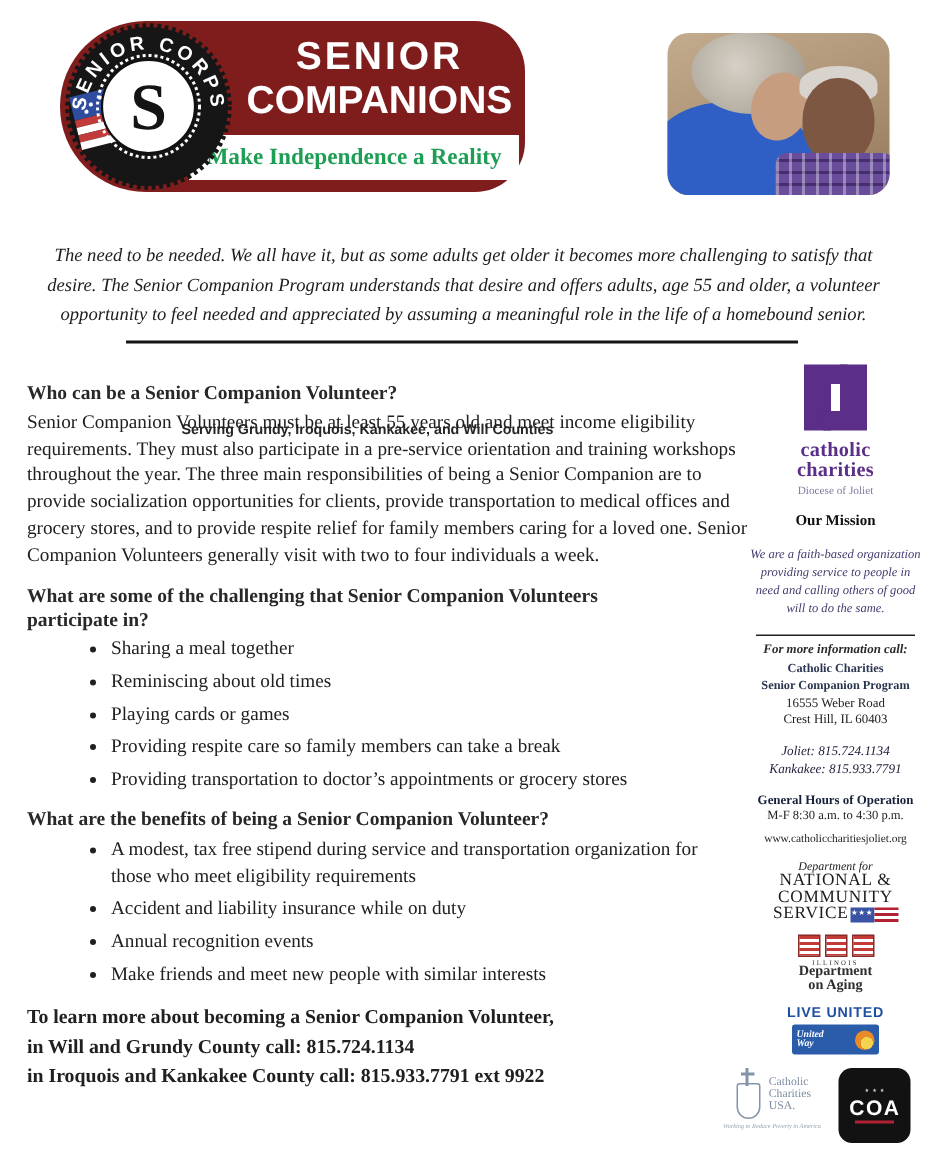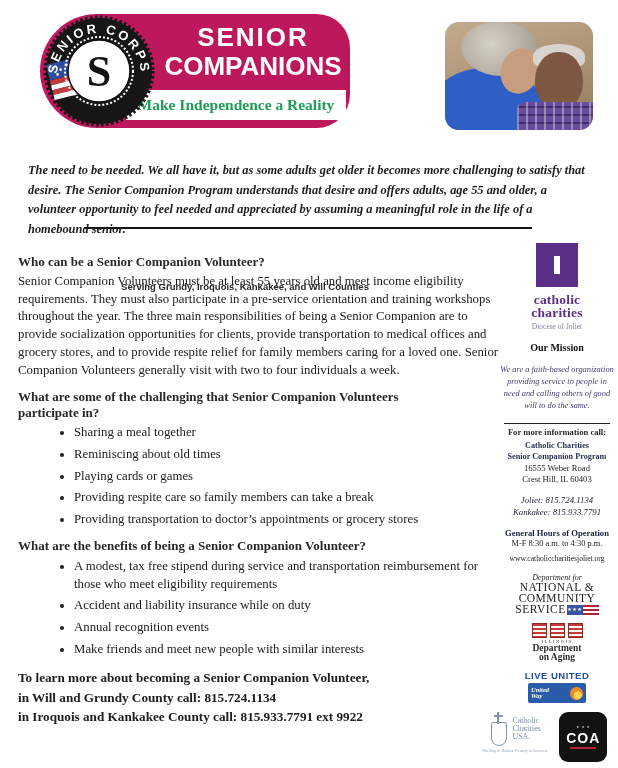--- a/index.html
+++ b/index.html
@@ -3,21 +3,21 @@
 <meta charset="utf-8">
 <style>
   html,body{margin:0;padding:0;background:#e8e8e8;}
   .page{
     position:relative;width:618px;height:768px;background:#ffffff;
     font-family:"Liberation Serif", serif;color:#222;overflow:hidden;
     margin:0 auto;
   }
   
   .banner{position:absolute;left:40px;top:14px;width:310px;height:114px;
-    background:#be185d;border-radius:58px 34px 34px 58px;}
+    background:#7f1d1d;border-radius:58px 34px 34px 58px;}
   .banner-title{position:absolute;left:120px;top:9px;width:186px;text-align:center;
     font-family:"Liberation Sans",sans-serif;font-weight:700;color:#fff;line-height:1.1;}
   .banner-title .t1{font-size:26px;letter-spacing:2px;}
   .banner-title .t2{font-size:26px;letter-spacing:0px;}
   .tag-strip{position:absolute;left:86px;top:76px;width:220px;height:30px;background:#fff;
     text-align:center;line-height:30px;font-weight:700;font-size:15.5px;color:#1E9E55;}
   .badge{position:absolute;left:42px;top:13px;width:114px;height:114px;z-index:3;}
   
   .photo{position:absolute;left:445px;top:22px;width:148px;height:108px;border-radius:14px;
     overflow:hidden;background:linear-gradient(160deg,#c3ab8e 0%,#a98f71 60%,#93785c 100%);}
@@ -27,22 +27,22 @@
     background:radial-gradient(circle at 40% 40%,#d6d1c6,#9d9588);border-radius:50% 50% 42% 58%;}
   .photo .face1{position:absolute;left:56px;top:26px;width:38px;height:46px;background:#c79d80;
     border-radius:50%;transform:rotate(18deg);}
   .photo .head2{position:absolute;left:90px;top:30px;width:48px;height:58px;background:#7d5742;border-radius:48%;}
   .photo .hair2{position:absolute;left:88px;top:22px;width:52px;height:24px;background:#d8d3cc;border-radius:50% 50% 30% 30%;}
   .photo .shirt2{position:absolute;left:72px;top:80px;width:80px;height:30px;background:#6a4d9a;
     background-image:repeating-linear-gradient(90deg,rgba(255,255,255,.35) 0 2px,transparent 2px 9px),
       repeating-linear-gradient(0deg,rgba(30,15,70,.5) 0 2px,transparent 2px 8px);
     border-radius:8px 8px 0 0;}
   
-  .intro{position:absolute;left:28px;top:161px;width:562px;text-align:left;
-    font-style:italic;font-weight:700;font-size:12.4px;line-height:1.58;color:#1d1d1d;}
+  .intro{position:absolute;left:28px;top:161px;width:562px;text-align:center;
+    font-style:italic;font-weight:400;font-size:12.4px;line-height:1.58;color:#1d1d1d;}
   .rule{position:absolute;left:84px;top:227px;width:448px;height:0;border-top:2px solid #151515;}
   .serving{position:absolute;left:80px;top:233px;width:330px;text-align:center;
     font-family:"Liberation Sans",sans-serif;font-weight:700;font-size:9.5px;color:#252525;margin-top:48px;}
   
   .left-col{position:absolute;left:18px;top:254px;width:486px;}
   .left-col h2{margin:0 0 3px 0;font-size:13px;font-weight:700;color:#282828;line-height:1.2;}
   .left-col h2.wrap{width:438px;}
   .left-col p.body{margin:0 0 9px 0;width:482px;font-size:12.8px;line-height:1.40;color:#202020;}
   .left-col ul{margin:3px 0 10px 0;padding-left:56px;width:420px;}
   .left-col li{font-size:12.8px;line-height:1.42;color:#202020;margin-bottom:3.5px;}
@@ -52,21 +52,21 @@
   .cross-logo{position:relative;width:50px;height:44px;margin:0 auto 7px auto;}
   .cross-logo .lpart{position:absolute;left:4px;top:0;width:18px;height:44px;background:#5b2e88;}
   .cross-logo .lpart:after{content:"";position:absolute;right:-11px;top:0;width:11px;height:13px;background:#5b2e88;}
   .cross-logo .rpart{position:absolute;right:4px;top:0;width:18px;height:44px;background:#5b2e88;}
   .cross-logo .rpart:after{content:"";position:absolute;left:-11px;bottom:0;width:11px;height:13px;background:#5b2e88;}
   .cc-name{font-weight:700;font-size:13.5px;line-height:0.95;color:#5b2e88;letter-spacing:0.2px;}
   .cc-sub{font-size:7.5px;color:#837ba0;margin-top:2px;}
   .mission-head{margin-top:11px;font-weight:700;font-size:10px;color:#111;}
   .mission{margin-top:11px;font-style:italic;font-size:8.4px;line-height:1.45;color:#443a6e;}
   .side-sep{margin:11px 4px 3px 4px;border-top:1.5px solid #222;}
-  .info-label{font-weight:700;font-size:8.6px;color:#2a2a2a;}
+  .info-label{font-style:italic;font-weight:700;font-size:8.6px;color:#2a2a2a;}
   .side-org{margin-top:3px;font-weight:700;font-size:8.2px;color:#2b3550;line-height:1.35;}
   .side-addr{font-size:8.6px;color:#222;line-height:1.3;}
   .side-phones{margin-top:9px;font-style:italic;font-size:8.8px;color:#1d1d3a;line-height:1.4;}
   .hours-head{margin-top:10px;font-weight:700;font-size:8.6px;color:#16203a;}
   .hours{font-size:8.4px;color:#222;margin-top:1px;}
   .website{margin-top:6px;font-size:7.6px;color:#222;}
   
   .cncs{margin-top:10px;color:#1c1c1c;}
   .cncs .script{font-style:italic;font-size:8px;}
   .cncs .big{font-size:11.5px;line-height:0.95;letter-spacing:0.5px;font-weight:400;}
@@ -167,21 +167,21 @@
     <ul>
       <li>Sharing a meal together</li>
       <li>Reminiscing about old times</li>
       <li>Playing cards or games</li>
       <li>Providing respite care so family members can take a break</li>
       <li>Providing transportation to doctor’s appointments or grocery stores</li>
     </ul>
 
     <h2 class="wrap">What are the benefits of being a Senior Companion Volunteer?</h2>
     <ul>
-      <li>A modest, tax free stipend during service and transportation reimbursement for those who meet eligibility requirements</li>
+      <li>A modest, tax free stipend during service and transportation organization for those who meet eligibility requirements</li>
       <li>Accident and liability insurance while on duty</li>
       <li>Annual recognition events</li>
       <li>Make friends and meet new people with similar interests</li>
     </ul>
 
     <p class="footer-call">
       <span>To learn more about becoming a Senior Companion Volunteer,</span><br>
       <span>in Will and Grundy County call: 815.724.1134</span><br>
       <span>in Iroquois and Kankakee County call: 815.933.7791 ext 9922</span>
     </p>

